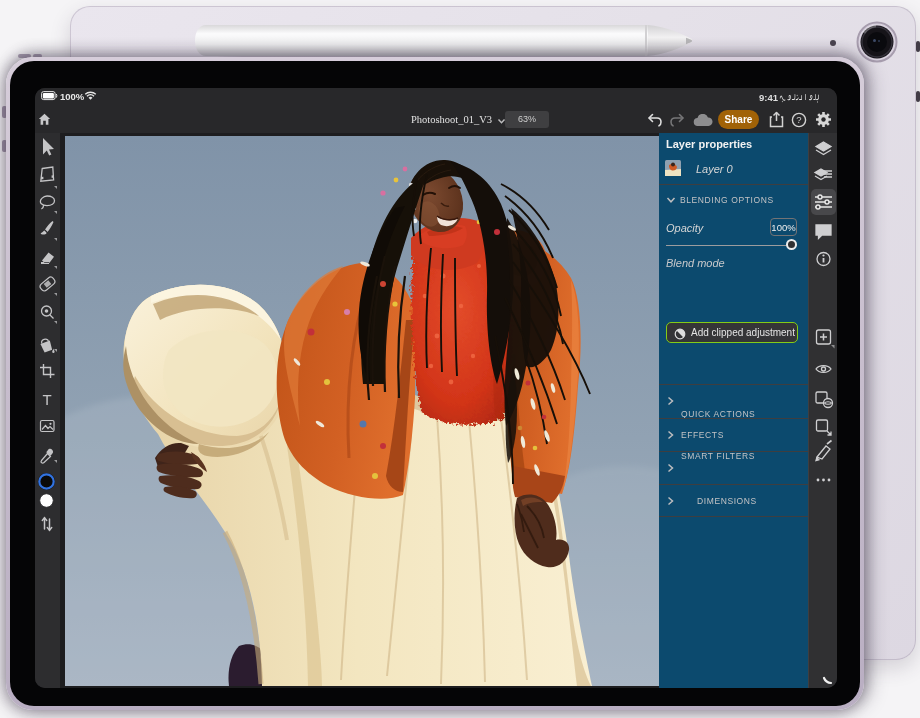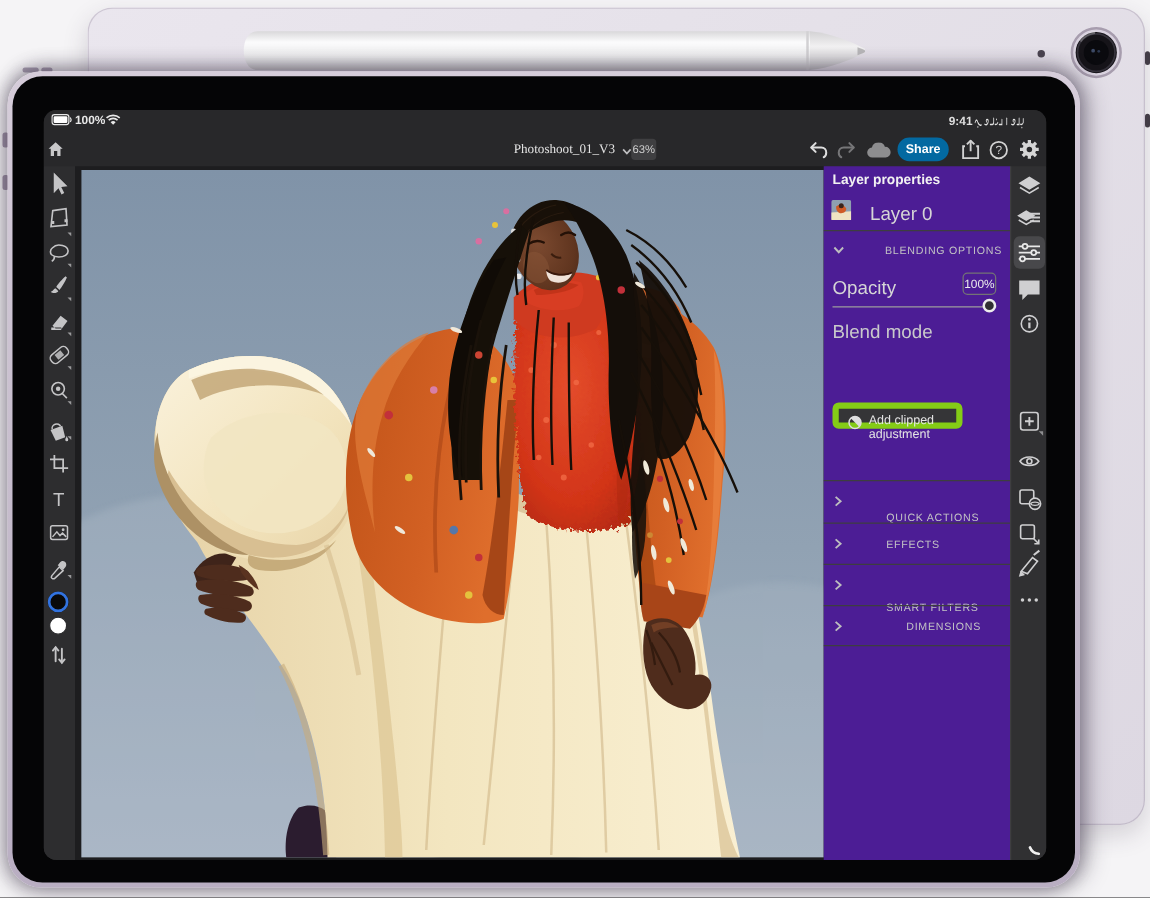--- a/index.html
+++ b/index.html
@@ -30,25 +30,25 @@
   }
   #screen {
     left:29px; top:31px; width:802px; height:600px;
     background:#28282a; border-radius:10px; overflow:hidden;
   }
   #statusbar { left:0; top:0; width:802px; height:18px; background:#28282a; }
   #topbar { left:0; top:18px; width:802px; height:27px; background:#28282a; }
   #toolbar { left:0; top:45px; width:25px; height:555px; background:#2d2d2f; }
   #canvasarea { left:25px; top:45px; width:599px; height:555px; background:#1d1d1f; }
   #photo { left:4.5px; top:3px; width:594px; height:550px; }
-  #panel { left:624px; top:45px; width:149px; height:555px; background:#4c1d95;padding-left:28px; }
+  #panel { left:624px; top:45px; width:149px; height:555px; background:#0c4a6e;padding-left:28px; }
   #iconstrip { left:773px; top:45px; width:29px; height:555px; background:#303032; border-left:1px solid #3e3e40; }
 
-  .ptxt { color:#d6d6d6; font-size:15px; }
-  .sechead { color:#c3c3c5; font-size:8.5px; letter-spacing:.6px;margin-left:28px; }
+  .ptxt { color:#d6d6d6; font-size:11px;font-style:italic; }
+  .sechead { color:#c3c3c5; font-size:8.5px; letter-spacing:.6px; }
   .divider { position:absolute; left:0; width:149px; height:1px; background:#3e3e40; }
 </style>
 </head>
 <body>
 
 <div class="abs" id="backpad"></div>
 
 <div class="abs" style="left:916px;top:41px;width:4px;height:11px;background:#423c46;border-radius:2px;"></div>
 <div class="abs" style="left:916px;top:91px;width:4px;height:11px;background:#423c46;border-radius:2px;"></div>
 
@@ -129,38 +129,38 @@
     </div>
     <div class="abs" id="topbar">
 
       <svg class="abs" style="left:3px;top:7px" width="13" height="13" viewBox="0 0 15 15">
         <path d="M7.5,1 L14,7 L12,7 L12,13.5 L9,13.5 L9,9 L6,9 L6,13.5 L3,13.5 L3,7 L1,7 Z" fill="#c8c8ca"></path>
       </svg>
       <span class="abs" style="left:376px;top:8px;color:#e3e3e3;font-size:10.5px;font-family:Liberation Serif, serif;">Photoshoot_01_V3</span>
       <svg class="abs" style="left:462px;top:12px" width="9" height="7" viewBox="0 0 9 7">
         <path d="M1.5,1.5 L4.5,4.8 L7.5,1.5" stroke="#bdbdbf" stroke-width="1.4" fill="none"></path>
       </svg>
-      <div class="abs" style="left:470px;top:5px;width:20px;height:17px;background:#3f3f41;border-radius:3px;text-align:center;line-height:17px;color:#cfcfcf;font-size:9px;">63%</div>
+      <div class="abs" style="left:470px;top:5px;width:44px;height:17px;background:#3f3f41;border-radius:3px;text-align:center;line-height:17px;color:#cfcfcf;font-size:9px;">63%</div>
 
       <svg class="abs" style="left:612px;top:7px" width="16" height="14" viewBox="0 0 16 14">
         <path d="M3,5 L13,5 a0,0 0 0 1 0,0" fill="none"></path>
         <path d="M5.5,1.5 L2,5 L5.5,8.5" stroke="#dedede" stroke-width="1.6" fill="none" stroke-linecap="round" stroke-linejoin="round"></path>
         <path d="M2.3,5 L10,5 C12.5,5 14,6.8 14,9 C14,11 13,12.3 12,12.8" stroke="#dedede" stroke-width="1.6" fill="none" stroke-linecap="round"></path>
       </svg>
 
       <svg class="abs" style="left:634px;top:7px" width="16" height="14" viewBox="0 0 16 14">
         <path d="M10.5,1.5 L14,5 L10.5,8.5" stroke="#767678" stroke-width="1.6" fill="none" stroke-linecap="round" stroke-linejoin="round"></path>
         <path d="M13.7,5 L6,5 C3.5,5 2,6.8 2,9 C2,11 3,12.3 4,12.8" stroke="#767678" stroke-width="1.6" fill="none" stroke-linecap="round"></path>
       </svg>
 
       <svg class="abs" style="left:658px;top:8px" width="20" height="13" viewBox="0 0 20 13">
         <path d="M5,12 a4,4 0 0 1 -0.5,-8 a5.5,5.5 0 0 1 10.5,-0.5 a3.8,3.8 0 0 1 0.5,8.5 Z" fill="#8d8d8f"></path>
       </svg>
 
-      <div class="abs" style="left:683px;top:4px;width:41px;height:19px;background:#0369a1;border-radius:10px;color:#fff;font-size:10px;font-weight:bold;text-align:center;line-height:19px;">Share</div>
+      <div class="abs" style="left:683px;top:4px;width:41px;height:19px;background:#a16207;border-radius:10px;color:#fff;font-size:10px;font-weight:bold;text-align:center;line-height:19px;">Share</div>
 
       <svg class="abs" style="left:733px;top:5px" width="17" height="18" viewBox="0 0 17 18">
         <path d="M4,6 L2.5,6 L2.5,15.5 L14.5,15.5 L14.5,6 L13,6" stroke="#d2d2d2" stroke-width="1.5" fill="none"></path>
         <path d="M8.5,1.5 L8.5,10" stroke="#d2d2d2" stroke-width="1.5"></path>
         <path d="M5.5,4.5 L8.5,1.5 L11.5,4.5" stroke="#d2d2d2" stroke-width="1.5" fill="none" stroke-linejoin="round"></path>
       </svg>
 
       <svg class="abs" style="left:756px;top:5.5px" width="16" height="16" viewBox="0 0 16 16">
         <circle cx="8" cy="8" r="6.6" stroke="#d2d2d2" stroke-width="1.4" fill="none"></circle>
         <text x="8" y="11.4" text-anchor="middle" font-size="9.5" fill="#d2d2d2" font-family="Liberation Sans">?</text>
@@ -497,42 +497,42 @@
       <div class="divider" style="top:51px;"></div>
       <svg class="abs" style="left:7px;top:63px" width="10" height="8" viewBox="0 0 10 8">
           <path d="M1.5,2 L5,5.8 L8.5,2" stroke="#bdbdbf" stroke-width="1.5" fill="none"></path>
         </svg>
       <span class="sechead abs" style="left:21px;top:62px;">BLENDING OPTIONS</span>
       <span class="ptxt abs" style="left:7px;top:89px;">Opacity</span>
       <div class="abs" style="left:111px;top:85px;width:27px;height:18px;border:1px solid #737375;border-radius:4px;color:#ededed;font-size:9.5px;text-align:center;line-height:17px;">100%</div>
       <div class="abs" style="left:7px;top:111.5px;width:131px;height:1.5px;background:#9c9c9e;"></div>
       <div class="abs" style="left:127px;top:105.5px;width:11px;height:11px;border:2px solid #ececec;border-radius:50%;background:#303032;"></div>
       <span class="ptxt abs" style="left:7px;top:124px;color:#c9c9cb;">Blend mode</span>
-      <div class="abs" style="left:7px;top:189px;width:104px;height:21px;border:5px solid #84cc16;border-radius:5px;background:#353537;">
+      <div class="abs" style="left:7px;top:189px;width:132px;height:21px;border:1px solid #84cc16;border-radius:5px;background:#353537;">
         <svg class="abs" style="left:7px;top:4.5px" width="12" height="12" viewBox="0 0 12 12">
           <circle cx="6" cy="6" r="4.8" stroke="#dedede" stroke-width="1.2" fill="none" transform="rotate(-45 6 6)"></circle>
           <path d="M6,1.2 a4.8,4.8 0 0 1 0,9.6 Z" fill="#dedede" transform="rotate(-45 6 6)"></path>
         </svg>
         <span class="abs" style="left:24px;top:4px;color:#e4e4e4;font-size:10px;">Add clipped adjustment</span>
       </div>
       <div class="divider" style="top:251px;"></div>
       <svg class="abs" style="left:8px;top:263px" width="7" height="10" viewBox="0 0 7 10">
           <path d="M1.5,1.5 L5.5,5 L1.5,8.5" stroke="#bdbdbf" stroke-width="1.5" fill="none"></path>
         </svg>
       <span class="sechead abs" style="left:22px;top:276px;">QUICK ACTIONS</span>
       <div class="divider" style="top:284.5px;"></div>
       <svg class="abs" style="left:8px;top:297px" width="7" height="10" viewBox="0 0 7 10">
           <path d="M1.5,1.5 L5.5,5 L1.5,8.5" stroke="#bdbdbf" stroke-width="1.5" fill="none"></path>
         </svg>
       <span class="sechead abs" style="left:22px;top:297px;">EFFECTS</span>
       <div class="divider" style="top:318px;"></div>
       <svg class="abs" style="left:8px;top:330px" width="7" height="10" viewBox="0 0 7 10">
           <path d="M1.5,1.5 L5.5,5 L1.5,8.5" stroke="#bdbdbf" stroke-width="1.5" fill="none"></path>
         </svg>
-      <span class="sechead abs" style="left:22px;top:348px;text-align:center;">SMART FILTERS</span>
+      <span class="sechead abs" style="left:22px;top:318px;text-align:center;">SMART FILTERS</span>
       <div class="divider" style="top:351px;"></div>
       <svg class="abs" style="left:8px;top:363px" width="7" height="10" viewBox="0 0 7 10">
           <path d="M1.5,1.5 L5.5,5 L1.5,8.5" stroke="#bdbdbf" stroke-width="1.5" fill="none"></path>
         </svg>
       <span class="sechead abs" style="left:38px;top:363px;">DIMENSIONS</span>
       <div class="divider" style="top:383px;"></div>
     </div>
     <div class="abs" id="iconstrip">
 
       <div class="abs" style="left:2px;top:56px;width:25px;height:26px;background:#48484b;border-radius:5px;"></div>

